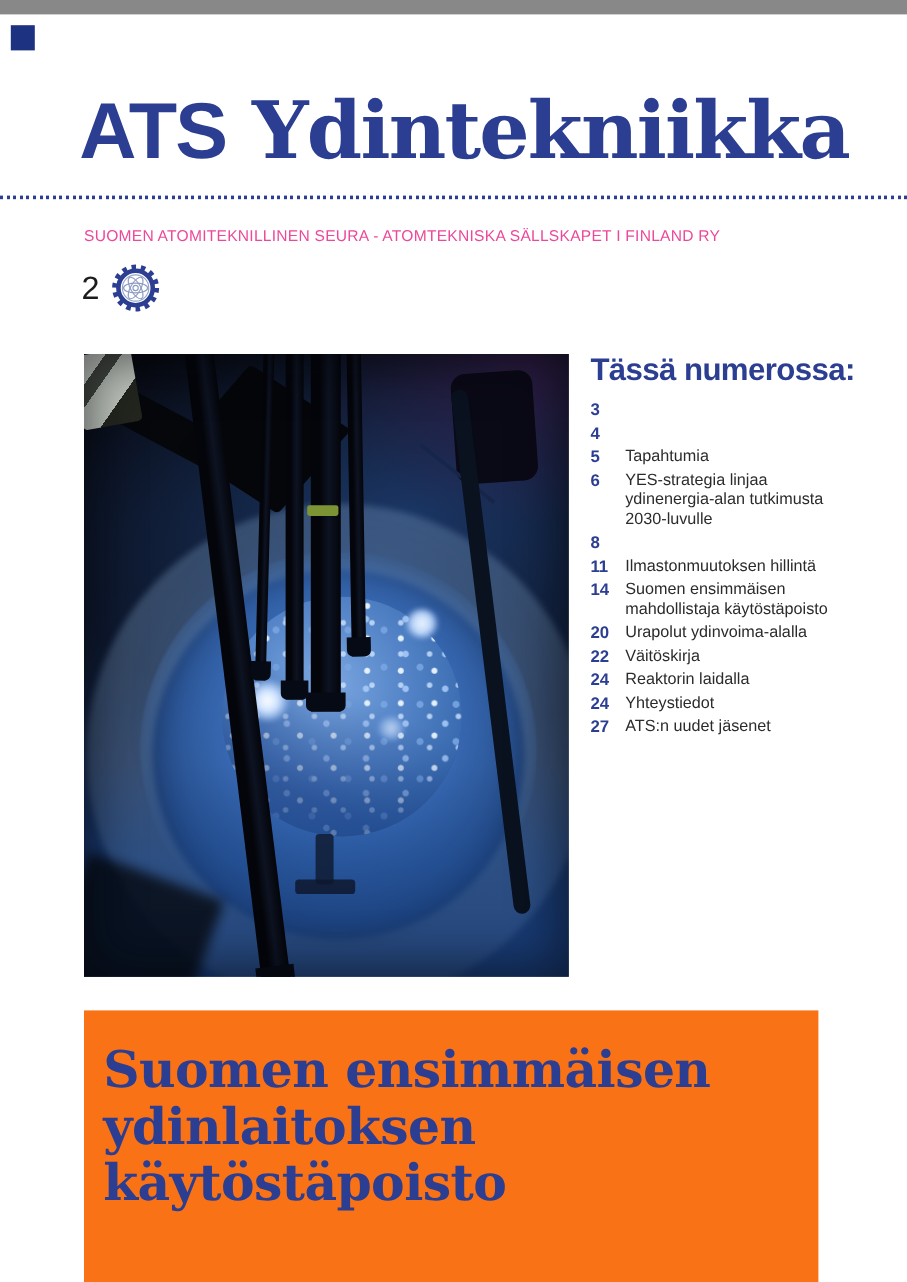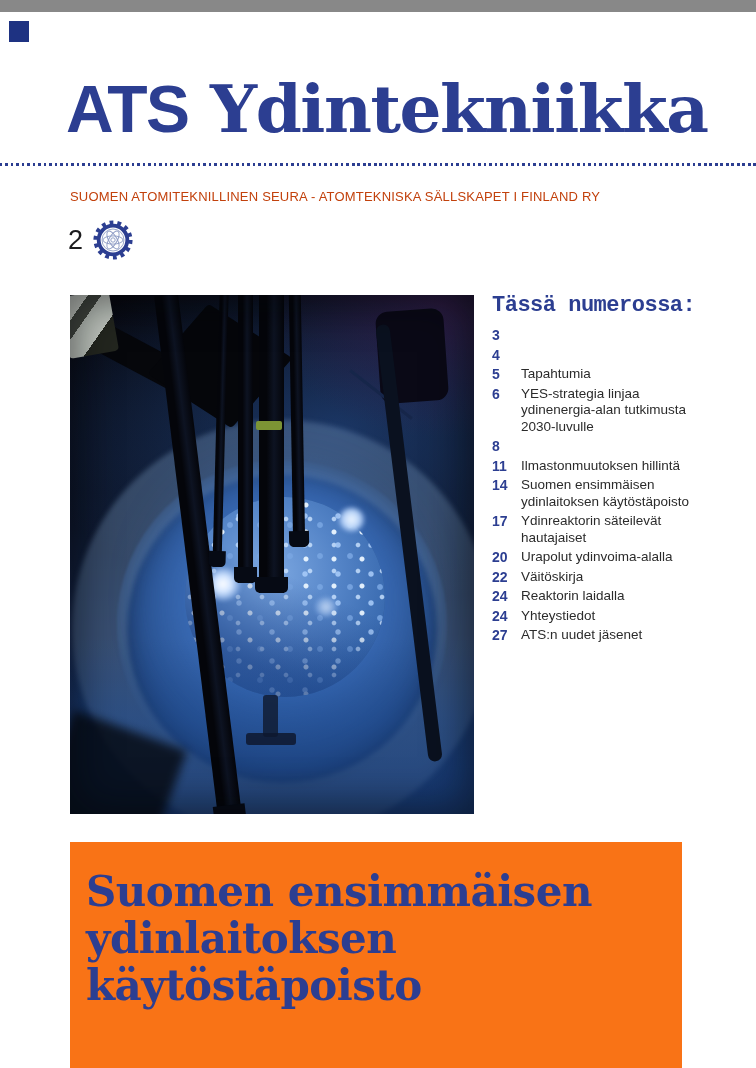--- a/index.html
+++ b/index.html
@@ -17,21 +17,21 @@
     color:#2c3e91; font-size:66px; line-height:1; letter-spacing:-1.5px;
   }
   .masthead-title .t-prefix{font-family:"Liberation Sans", sans-serif; font-weight:bold;}
   .masthead-title .t-main{font-family:"DejaVu Serif", serif; font-weight:bold;}
   .dotted-rule{
     position:absolute; left:0; top:151px; width:756px; height:3px;
     background-image:repeating-linear-gradient(90deg,#2c3e91 0 2.5px, transparent 2.5px 5.5px);
   }
   .masthead-subtitle{
     position:absolute; left:70px; top:177px;
-    font-size:13px; letter-spacing:0.2px; color:#c2410c; white-space:nowrap;
+    font-size:13px; letter-spacing:0.2px; color:#ec4899; white-space:nowrap;
   }
   .issue-line{
     position:absolute; left:68px; top:205px; height:46px;
     display:flex; align-items:center; gap:9px;
     font-size:27px; color:#1c1c1e;
   }
   .issue-line .gear{width:42px; height:42px; display:block;}
 
   
   .photo{
@@ -98,22 +98,22 @@
   .rod-d{left:221px; width:12px; height:252px; transform:rotate(-1deg);}
   .rod-left{left:84px; width:24px; height:530px; transform:rotate(-7deg); transform-origin:top center;}
   .rod-pipe{left:332px; width:14px; top:28px; height:440px; transform:rotate(-7deg); border-radius:40px; background:#0a111f;}
   .p-band{left:186px; top:126px; width:26px; height:9px; background:#7c9434; border-radius:2px; filter:blur(.5px);}
   .p-wedge{left:-20px; top:432px; width:120px; height:120px; background:rgba(4,7,12,.78); transform:rotate(20deg); filter:blur(5px);}
   .p-vig{left:0; top:0; width:100%; height:100%; box-shadow:inset 0 0 40px 8px rgba(3,5,10,.55);}
 
   
   .toc{position:absolute; left:492px; top:281px; width:252px;}
   .toc-title{
-    font-family:Liberation Mono, monospace; font-weight:bold;
-    font-size:22px; color:#2c3e91; letter-spacing:-0.5px; margin:0 0 9px 0;
+    font-family:Liberation Sans, sans-serif; font-weight:bold;
+    font-size:26px; color:#2c3e91; letter-spacing:-0.5px; margin:0 0 9px 0;
   }
   .toc-item{display:flex; margin-bottom:3px;}
   .toc-page{
     flex:0 0 29px; font-weight:bold; font-size:14px; line-height:16.5px; color:#2c3e91;
   }
   .toc-label{
     flex:0 0 195px; max-width:195px; font-size:13.5px; line-height:16.5px; color:#2b2b2b;
   }
 
   
@@ -205,27 +205,23 @@
           <span class="toc-page">8</span>
         </div>
 
         <div class="toc-item">
           <span class="toc-page">11</span>
           <span class="toc-label">Ilmastonmuutoksen hillintä</span>
         </div>
 
         <div class="toc-item">
           <span class="toc-page">14</span>
-          <span class="toc-label">Suomen ensimmäisen ydinlaitoksen käytöstäpoisto</span>
-        </div>
-
-        <div class="toc-item">
-          <span class="toc-page">17</span>
-          <span class="toc-label">Ydinreaktorin säteilevät hautajaiset</span>
-        </div>
+          <span class="toc-label">Suomen ensimmäisen mahdollistaja käytöstäpoisto</span>
+        </div>
+
 
         <div class="toc-item">
           <span class="toc-page">20</span>
           <span class="toc-label">Urapolut ydinvoima-alalla</span>
         </div>
 
         <div class="toc-item">
           <span class="toc-page">22</span>
           <span class="toc-label">Väitöskirja</span>
         </div>

